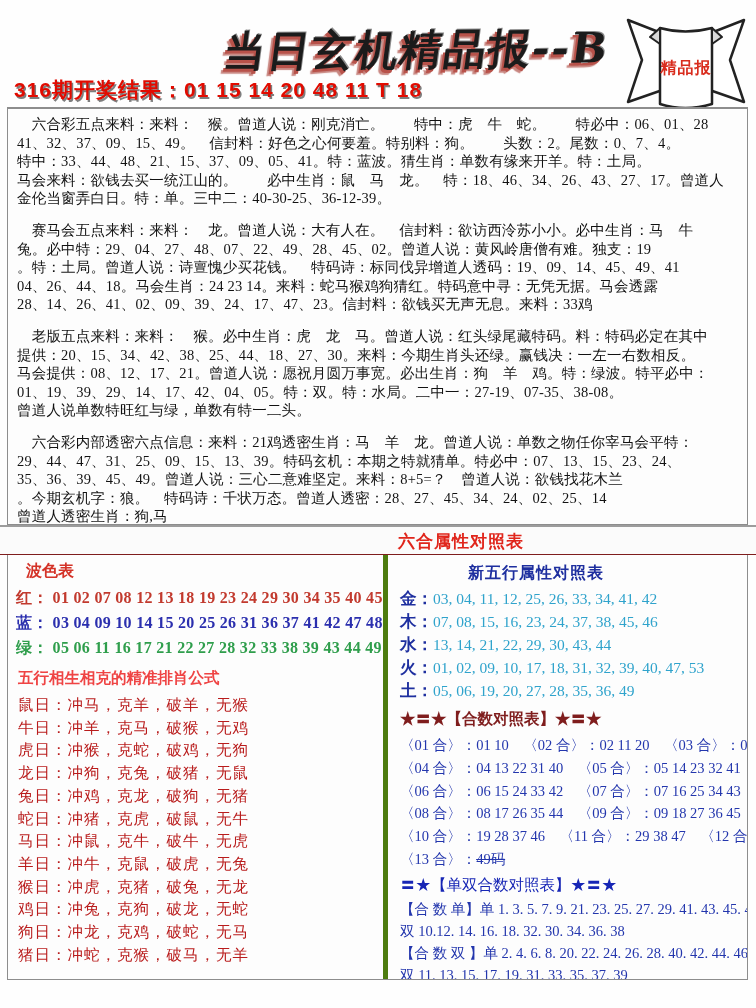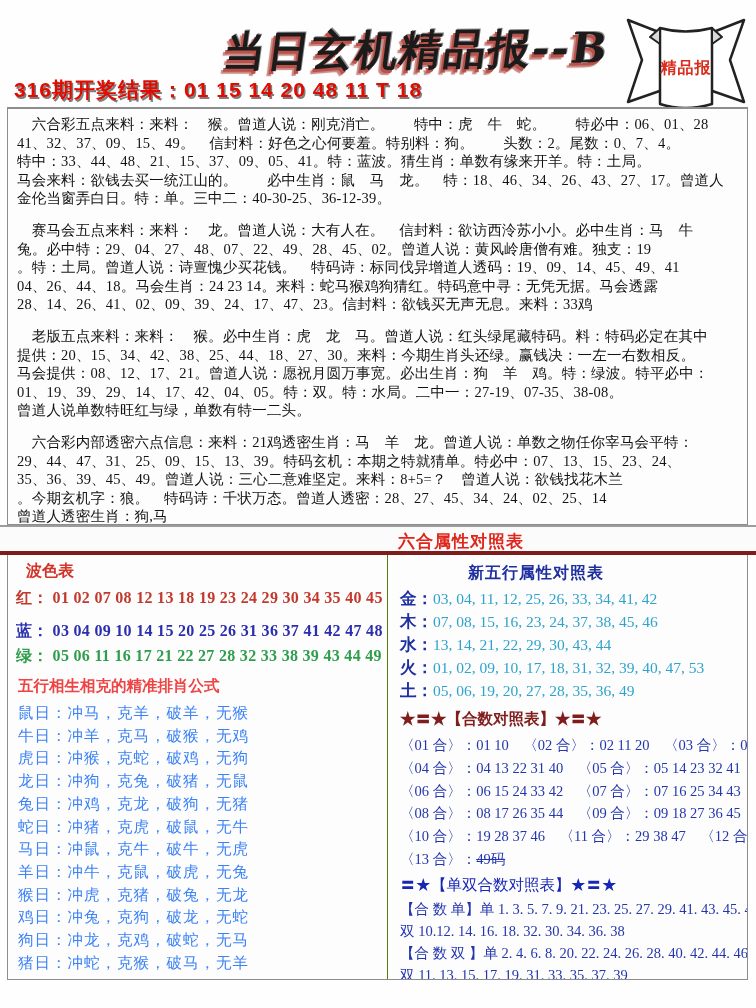--- a/index.html
+++ b/index.html
@@ -42,45 +42,45 @@
   .para { margin-bottom:13px; }
   .tline {
     font-size:14.5px; line-height:18.6px; color:#121212;
     white-space:nowrap; overflow:hidden; font-weight:500;
     letter-spacing:0.2px;
   }
 
   
   .band {
     position:absolute; left:0; top:525px; width:756px; height:30px;
-    background:#fbfbfb; border-top:2px solid #9c9c9c; border-bottom:4px solid #7f1d1d;
+    background:#fbfbfb; border-top:2px solid #9c9c9c; border-bottom:1px solid #7f1d1d;
   }
   .band-title {
     position:absolute; left:398px; top:3px; font-size:17px; font-weight:bold;
     color:#e0251b; font-family:"Liberation Sans",sans-serif; letter-spacing:1px;
   }
 
   
   .lower-box {
     position:absolute; left:7px; top:555px; width:741px; height:425px;
     border:1px solid #8d8d8d; border-top:none; background:#fdfdfd;
     display:flex; overflow:hidden;
   }
-  .col-left  { width:380px; border-right:1px solid #4d7c0f; padding:4px 4px 0 8px; overflow:hidden; }
+  .col-left  { width:380px; border-right:5px solid #4d7c0f; padding:4px 4px 0 8px; overflow:hidden; }
   .col-right { flex:1; padding:4px 4px 0 12px; overflow:hidden; }
 
   .wave-title { color:#d43328; font-size:16px; font-weight:bold; margin:2px 0 4px 10px; height:20px; }
   .wave-line  { font-size:16px; font-weight:bold; white-space:nowrap; line-height:25px; letter-spacing:0.3px; }
   .wave-line .lbl { margin-right:4px; }
   .c-red   { color:#c23a2e; }
-  .c-blue  { color:#2b2fae;margin-top:8px; }
+  .c-blue  { color:#2b2fae; }
   .c-green { color:#2f9e4c; }
 
   .formula-title { color:#ef4444; font-size:15.5px; font-weight:bold; margin:8px 0 6px 2px; height:20px; }
-  .formula-row   { color:#3b82f6; font-size:15.5px; line-height:22.7px; white-space:nowrap; margin-left:2px; letter-spacing:1px; }
+  .formula-row   { color:#b91c1c; font-size:15.5px; line-height:22.7px; white-space:nowrap; margin-left:2px; letter-spacing:1px; }
 
   .five-title { color:#1e2f9f; font-weight:bold; font-size:16px; margin:4px 0 2px 68px; height:22px; letter-spacing:1px; }
   .five-row   { font-size:15.5px; line-height:23px; white-space:nowrap; }
   .five-row .flbl { color:#1e2f9f; font-weight:bold; font-size:16.5px; }
   .five-row .fnum { color:#2fa3cc; }
 
   .hesu-title { color:#7f1d1d; font-weight:bold; font-size:15.5px; margin:7px 0 5px 0; height:20px; }
   .hesu-row   { color:#2336ad; font-size:14.5px; line-height:22.8px; white-space:nowrap; font-weight:500; }
   .hesu-row .struck { text-decoration:line-through; }
 

